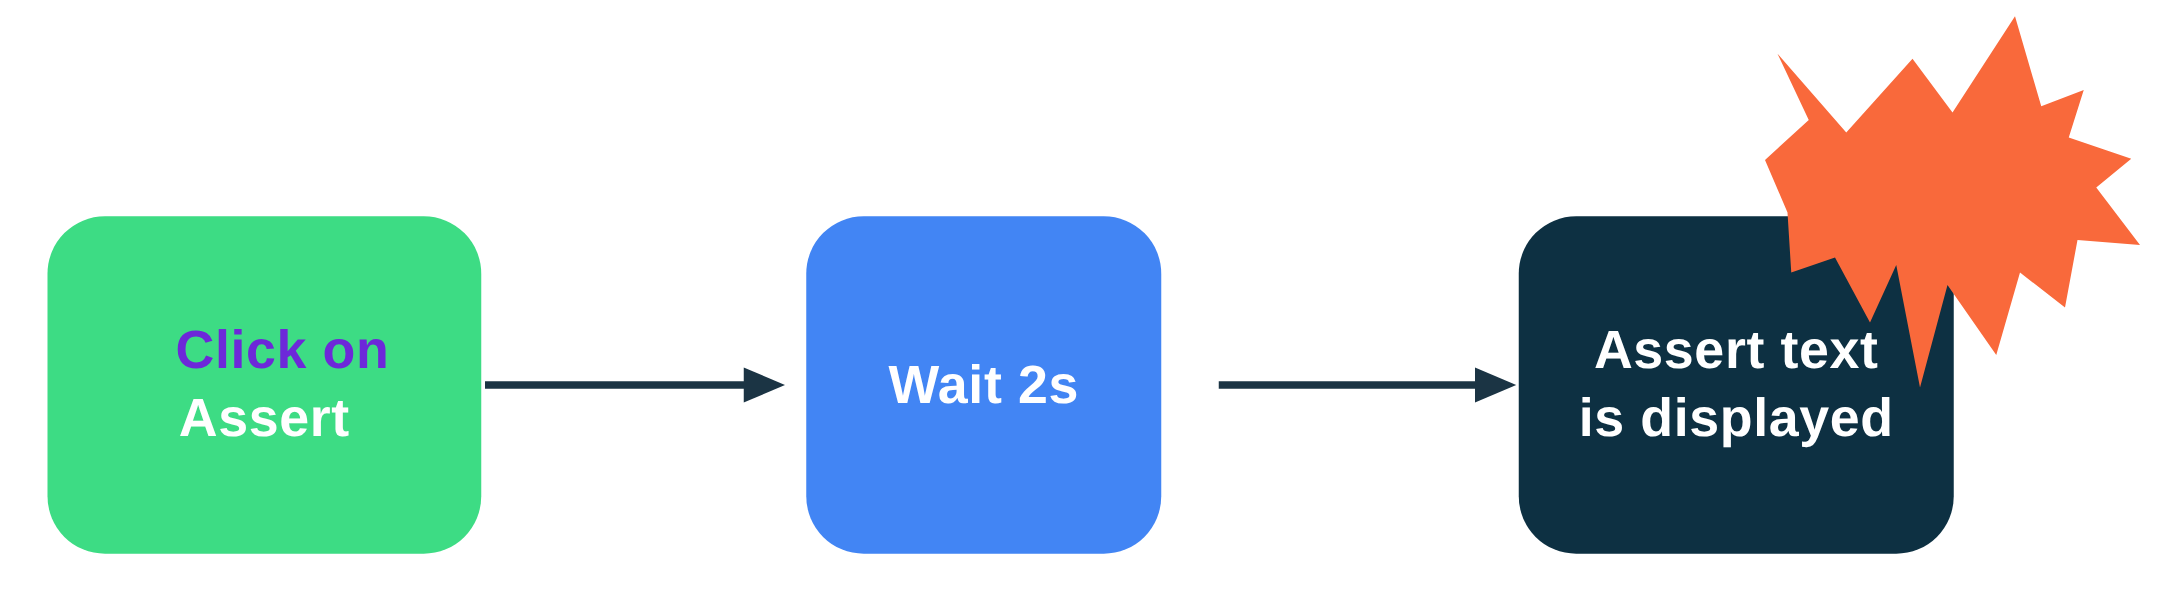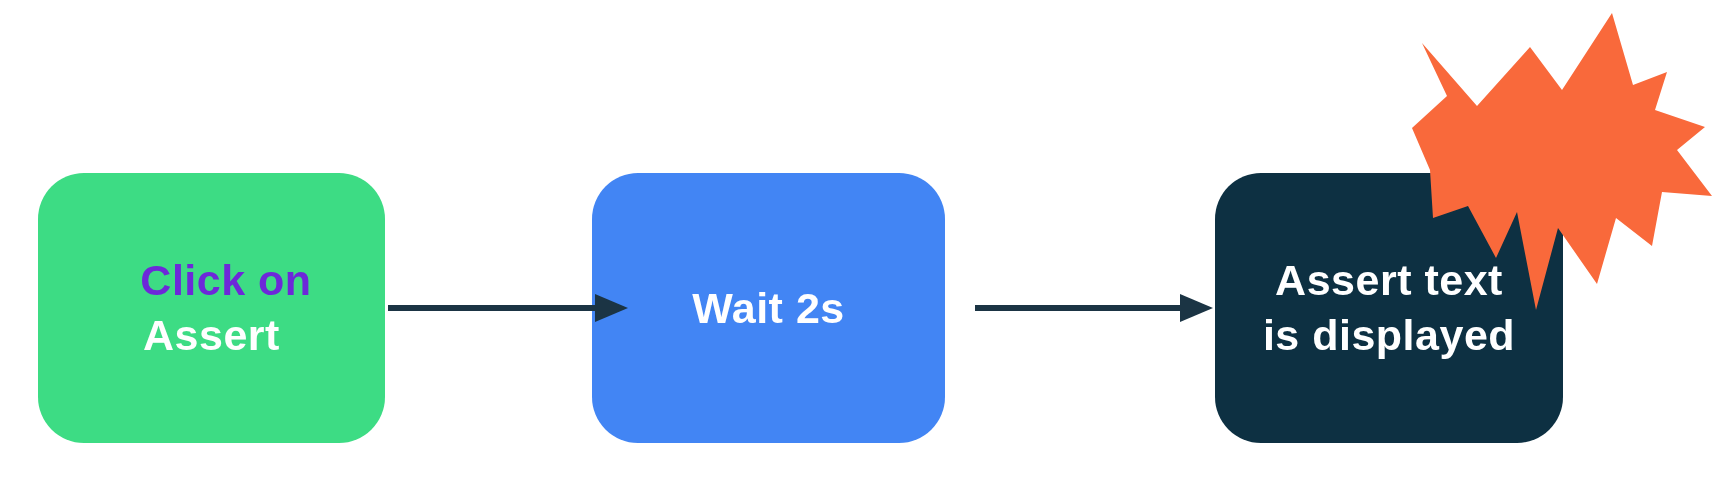--- a/index.html
+++ b/index.html
@@ -28,21 +28,21 @@
     font-size: 43px;
     line-height: 55px;
     letter-spacing: 0.5px;
     z-index: 1;
   }
   .node .line {
     display: block;
     white-space: nowrap;
   }
   #node-click { left: 38px; }
-  #node-wait  { left: 592px; width: 353px; }
+  #node-wait  { left: 645px; width: 284px; }
   #node-assert{ left: 1215px; width: 348px; }
   #overlay {
     position: absolute;
     left: 0;
     top: 0;
     z-index: 2;
     pointer-events: none;
   }
 </style>
 </head>

